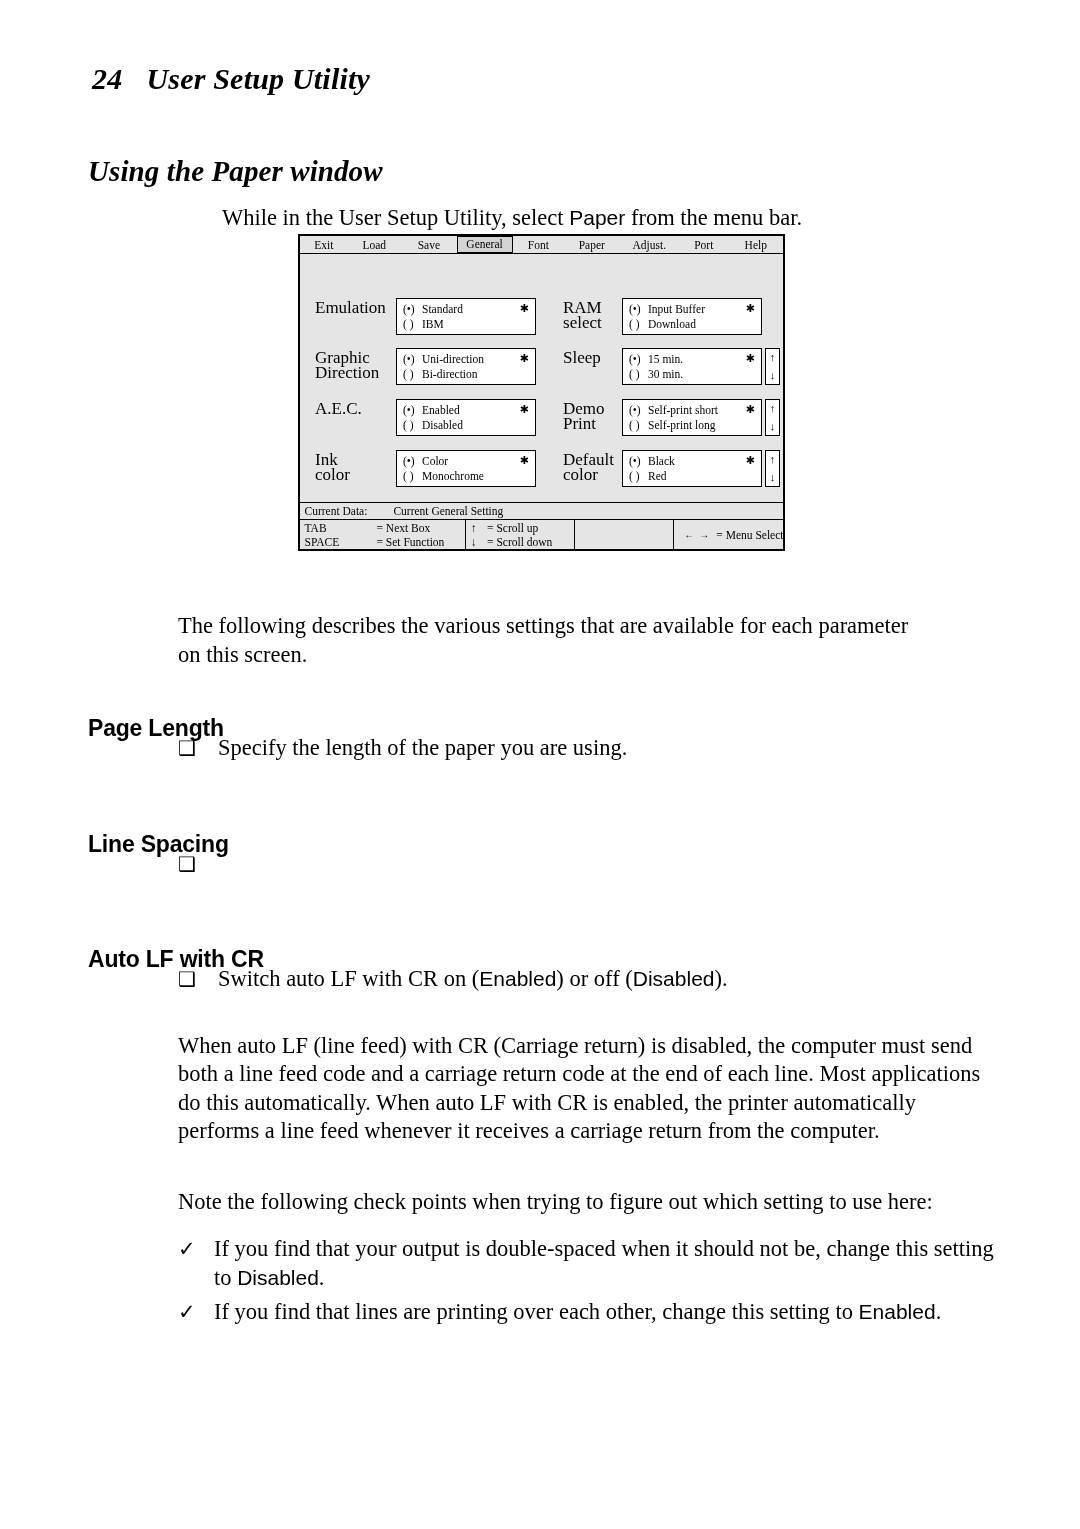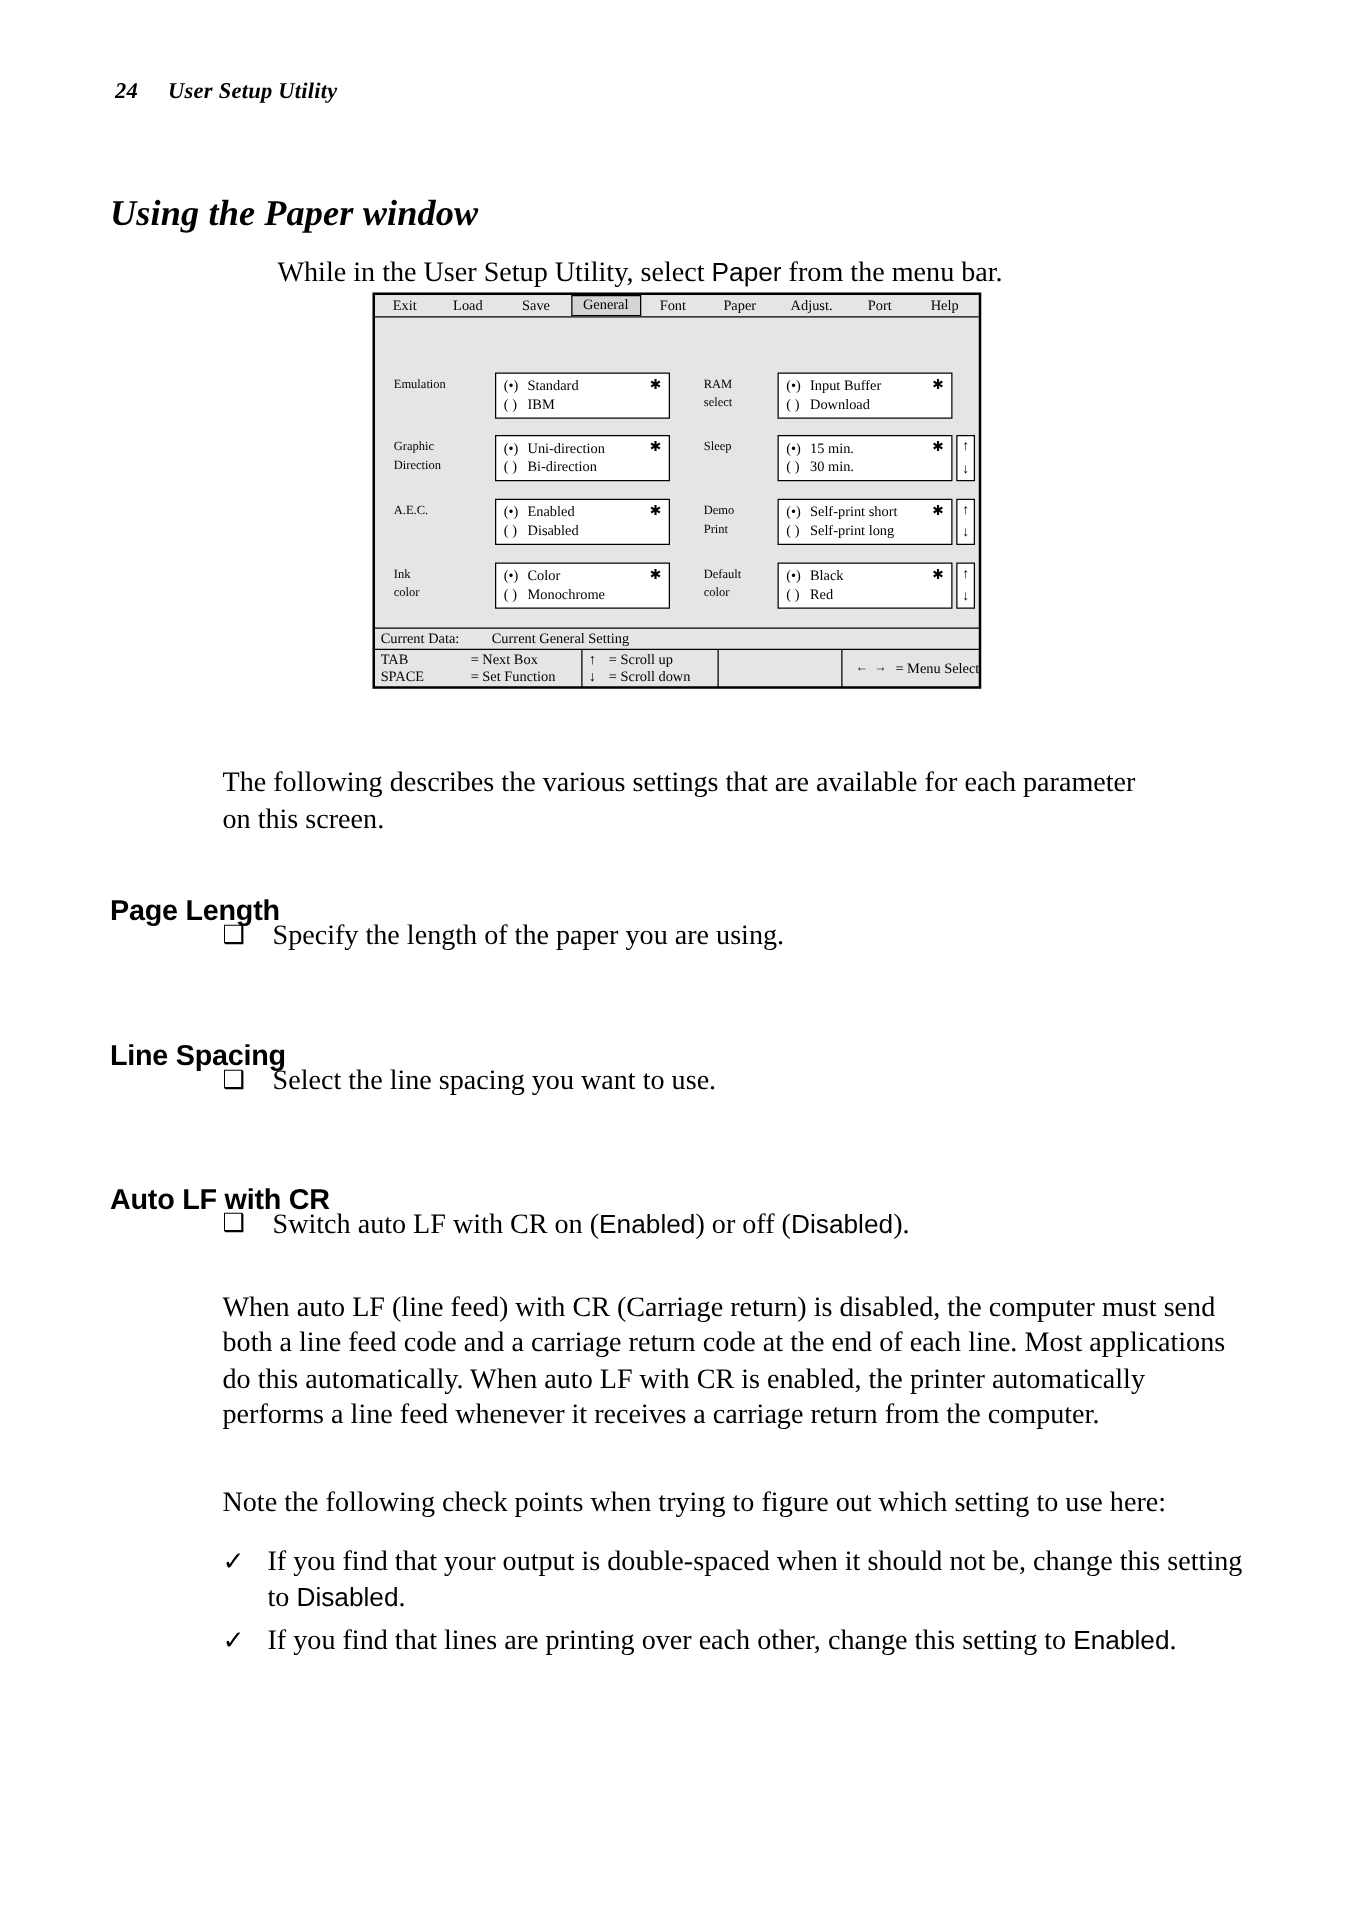--- a/index.html
+++ b/index.html
@@ -17,21 +17,21 @@
   }
 
   
   .page-header {
     position: absolute;
     left: 92px;
     top: 62px;
     font-family: "Liberation Serif", serif;
     font-weight: bold;
     font-style: italic;
-    font-size: 18px;
+    font-size: 30px;
     letter-spacing: 0.2px;
     white-space: nowrap;
   }
   .page-header .pg-num { margin-right: 24px; }
 
   
   .section-title {
     position: absolute;
     left: 88px;
     top: 136px;
@@ -176,21 +176,21 @@
     top: -0.5px;
   }
 
   .dlg-body {
     position: relative;
     height: 240px;
   }
 
   .param-label {
     position: absolute;
-    font-size: 10px;
+    font-size: 17px;
     line-height: 14.5px;
     white-space: nowrap;
   }
 
   .opt-box {
     position: absolute;
     border: 1.5px solid #000;
     box-sizing: border-box;
     background: #fff;
     width: 140px;
@@ -476,21 +476,20 @@
 
 <h2 class="sub-heading sh-page-length">Page Length</h2>
 <div class="bullet-line bl-1">
   <span class="bullet-glyph">❑</span>
   <span>Specify the length of the paper you are using.</span>
 </div>
 
 <h2 class="sub-heading sh-line-spacing">Line Spacing</h2>
 <div class="bullet-line bl-2">
   <span class="bullet-glyph">❑</span>
-  <span>Select the line spacing you want to use.</span>
 </div>
 
 <h2 class="sub-heading sh-auto-lf">Auto LF with CR</h2>
 <div class="bullet-line bl-3">
   <span class="bullet-glyph">❑</span>
   <span><span>Switch auto LF with CR on (</span><span class="sans">Enabled</span><span>) or off (</span><span class="sans">Disabled</span><span>).</span></span>
 </div>
 
 <p class="body-text para-autolf">When auto LF (line feed) with CR (Carriage return) is disabled, the computer must send both a line feed code and a carriage return code at the end of each line. Most applications do this automatically. When auto LF with CR is enabled, the printer automatically performs a line feed whenever it receives a carriage return from the computer.</p>
 

